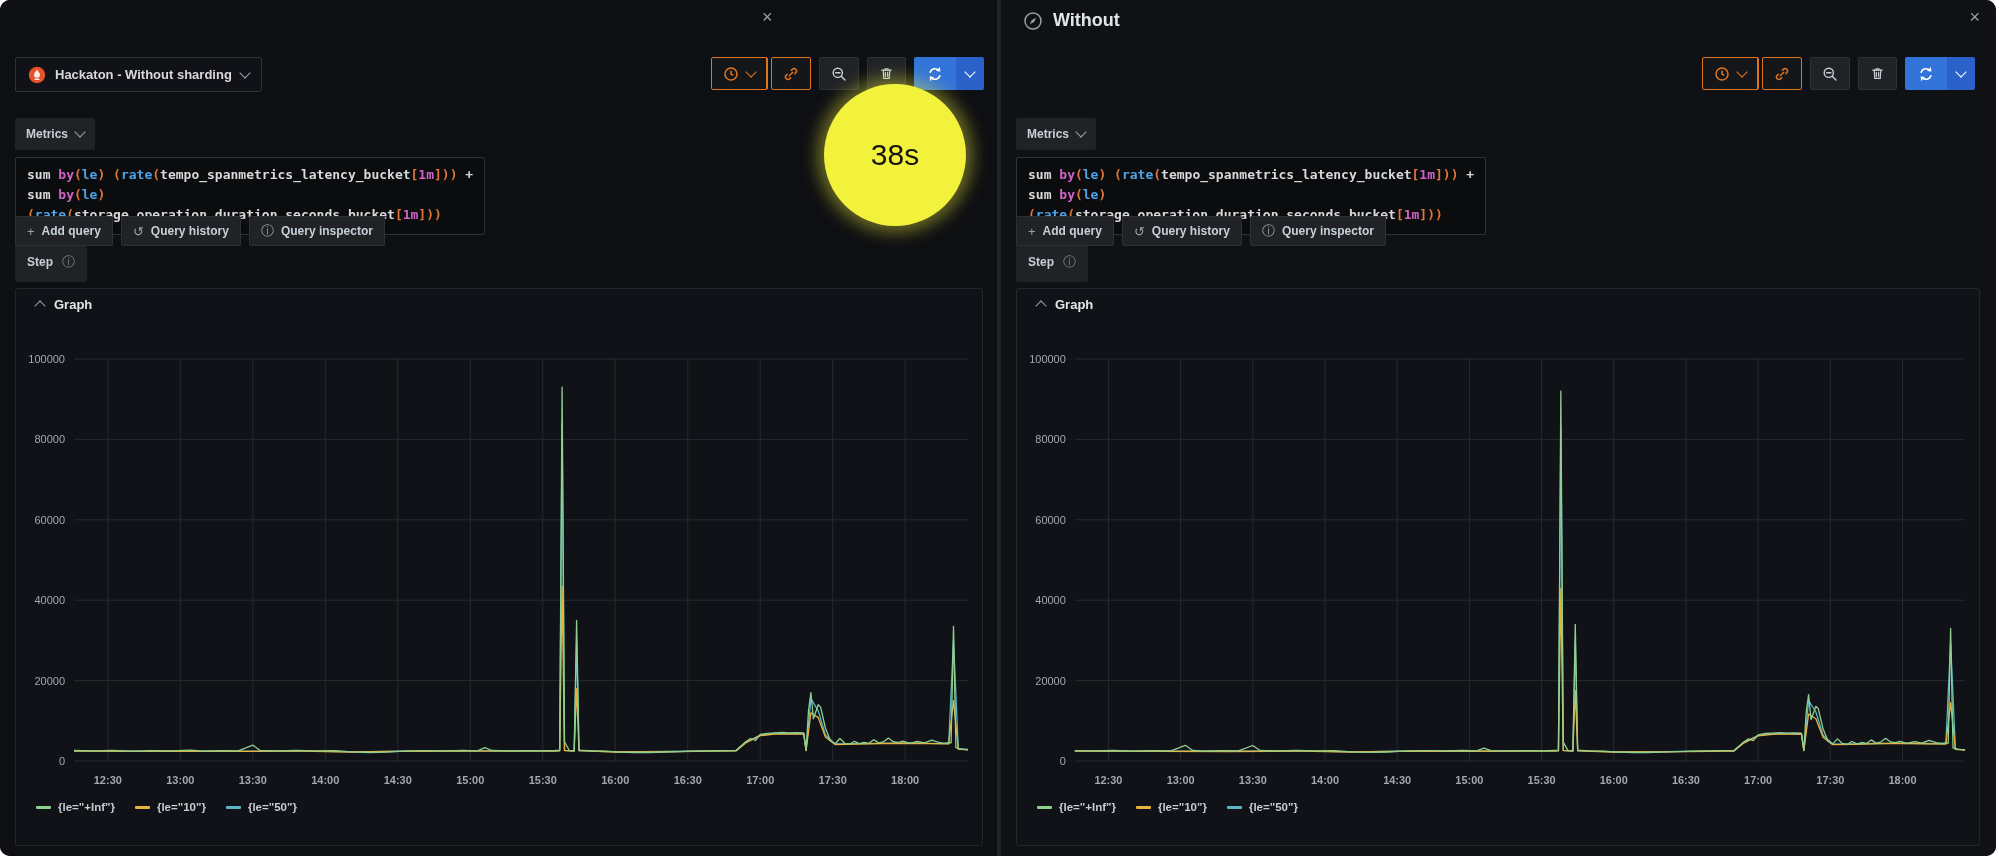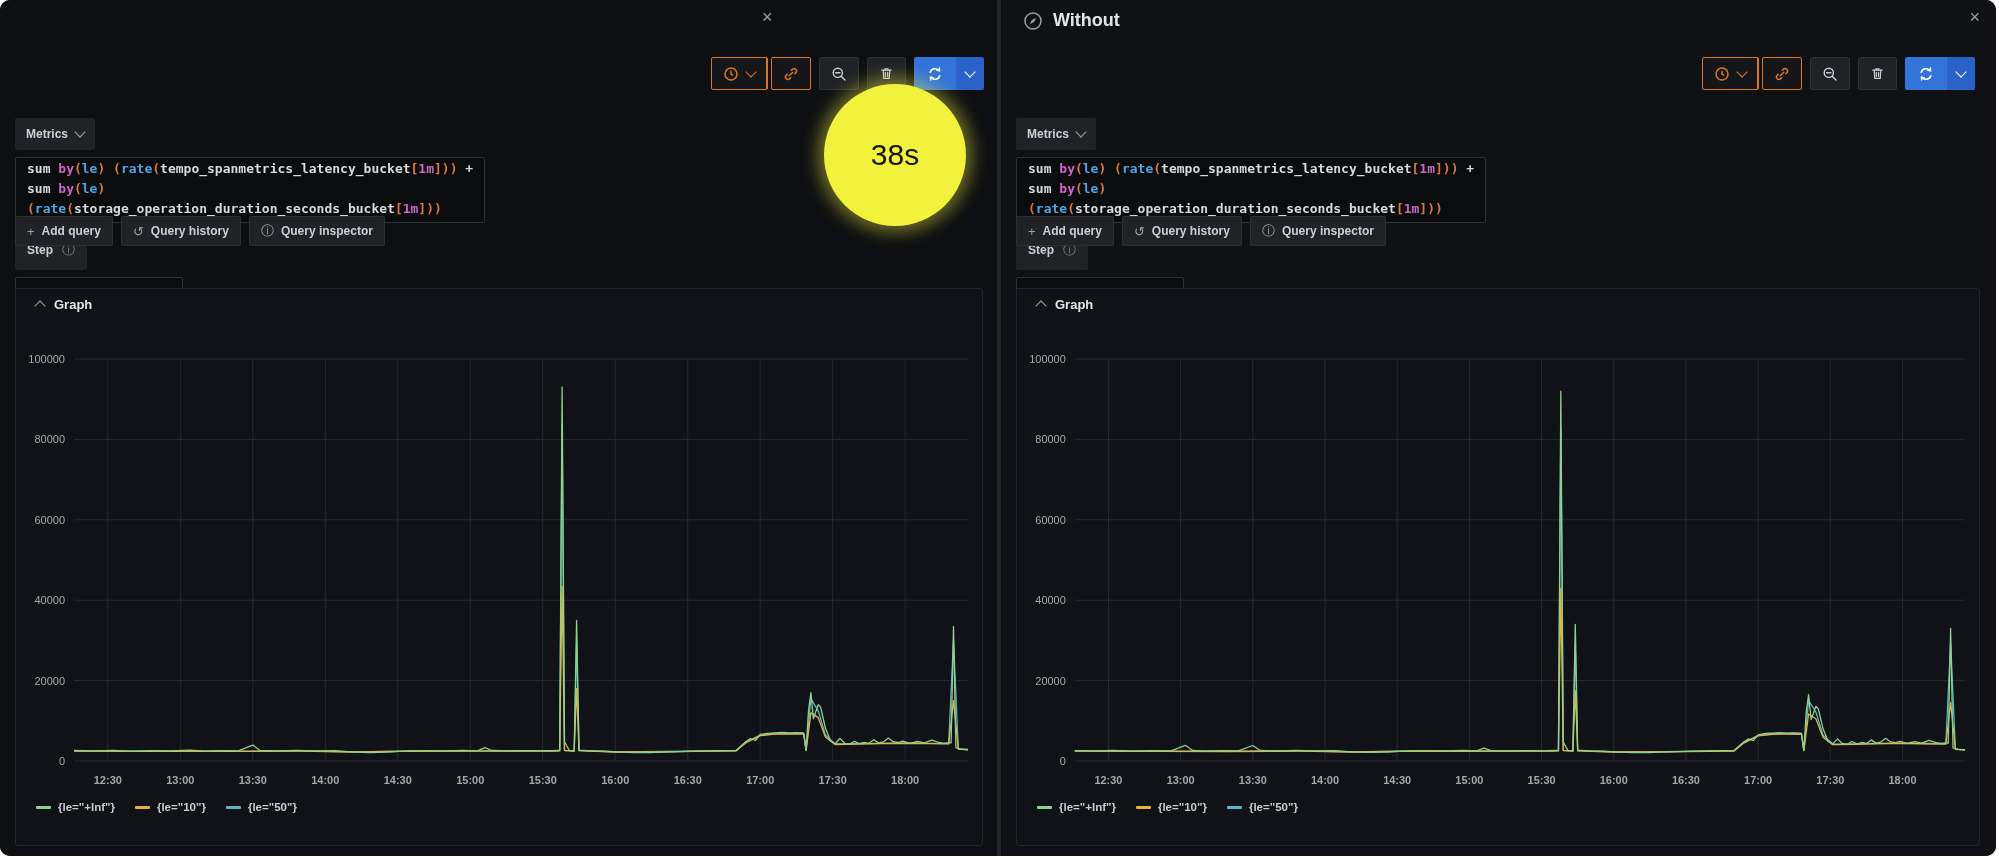--- a/index.html
+++ b/index.html
@@ -35,21 +35,21 @@
   .tb-run .main{background:#3274d9;display:flex;align-items:center;padding:0 13px;cursor:pointer;}
   .tb-run .caret{background:#2a62c9;display:flex;align-items:center;padding:0 10px;cursor:pointer;}
   .tb-run .chev{color:#fff;}
 
   .query-row{position:absolute;top:118px;left:15px;display:flex;align-items:flex-start;gap:7px;flex-direction:column;}
   .pane.left .query-row{width:972px;}
   .pane.right .query-row{width:968px;}
   .metrics-btn{height:32px;flex:0 0 auto;display:flex;align-items:center;gap:8px;background:#202226;
                border-radius:2px;padding:0 11px;font-size:12px;font-weight:bold;color:#c7d0d9;cursor:pointer;}
   .editor{flex:1 1 auto;min-height:62px;background:#0b0c0e;border:1px solid #2c3235;border-radius:2px;
-          padding:1px 11px;font-family:"DejaVu Sans Mono",monospace;font-size:13px;line-height:20px;
+          padding:7px 11px;font-family:"DejaVu Sans Mono",monospace;font-size:13px;line-height:20px;
           font-weight:bold;cursor:text;}
   .editor .tp{color:#d8d9da;} .editor .tk{color:#d163c7;} .editor .tf{color:#4fa4e8;} .editor .to{color:#e2763a;}
   .step-chip{height:40px;flex:0 0 auto;display:flex;align-items:center;gap:9px;background:#202226;border-radius:2px;
              padding:0 12px;font-size:12px;font-weight:bold;color:#c7d0d9;}
   .info-glyph{color:#7b8087;font-size:13px;font-weight:normal;}
   .step-input{height:32px;width:168px;flex:0 0 auto;background:#0b0c0e;border:1px solid #2c3235;border-radius:2px;
               color:#c9ccd1;padding:0 9px;font-size:13px;font-family:"Liberation Sans",sans-serif;box-sizing:border-box;}
   .step-input::placeholder{color:#6e7278;}
   .minus-btn{height:32px;width:30px;flex:0 0 auto;display:flex;align-items:center;justify-content:center;
              background:#202226;border-radius:2px;color:#c7d0d9;font-size:15px;cursor:pointer;}
@@ -80,20 +80,31 @@
   .icon{display:inline-flex;align-items:center;justify-content:center;}
 </style>
 </head>
 <body>
 
 <div class="app">
 
   <div class="pane left">
     <span class="close-x">×</span>
 
+    <div class="ds-picker">
+      <span class="icon">
+        <svg width="18" height="18" viewBox="0 0 18 18">
+            <circle cx="9" cy="9" r="8.2" fill="#e6522c"></circle>
+        <path d="M9 3.6c.7 1.8 3 2.9 3 5.2A3 3 0 0 1 9 11.8a3 3 0 0 1-3-3C6 6.5 8.3 5.4 9 3.6z" fill="#f7e9e3"></path>
+        <rect x="6.4" y="12.6" width="5.2" height="1.3" rx=".6" fill="#f7e9e3"></rect>
+          </svg>
+      </span>
+      <span>Hackaton - Without sharding</span>
+      <span class="chev"></span>
+    </div>
 
     <div class="toolbar">
       <span class="tb-orange">
         <span class="tb-btn" style="border-right:1px solid #e0751f;">
           <span class="icon">
             <svg width="16" height="16" viewBox="0 0 16 16" fill="none" stroke="#e0751f" stroke-width="1.5">
             <circle cx="8" cy="8" r="6"></circle>
                 <path d="M8 4.8V8l2.2 1.3"></path>
               </svg>
           </span>

